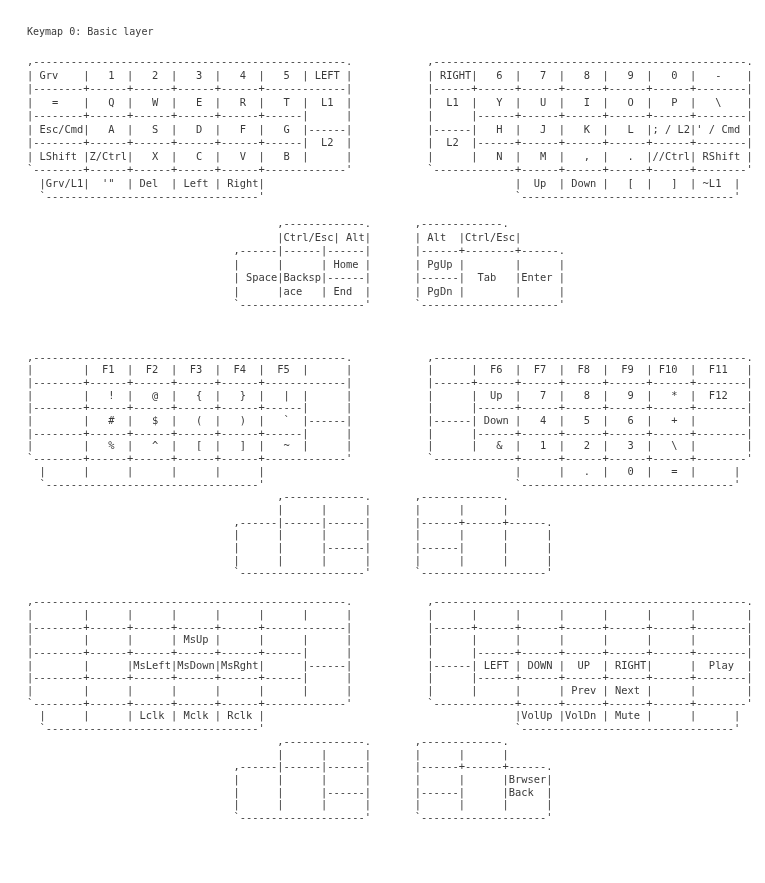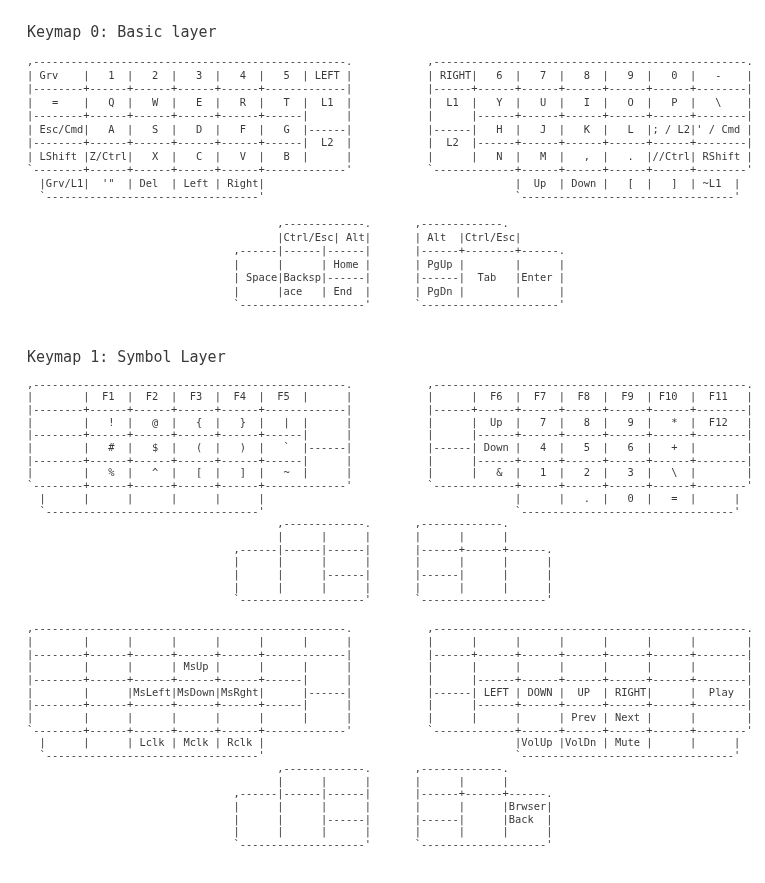--- a/index.html
+++ b/index.html
@@ -11,21 +11,21 @@
     width: 765px;
     height: 883px;
     box-sizing: border-box;
     padding: 26px 0 0 27px;
     color: #3a3a3a;
     overflow: hidden;
   }
   .keymap-section { display: block; }
   .keymap-title {
     font-family: "DejaVu Sans Mono", "Liberation Mono", monospace;
-    font-size: 15px;
+    font-size: 10px;
     line-height: 12px;
     white-space: pre;
     color: #3a3a3a;
   }
   pre.keymap-art {
     font-family: "DejaVu Sans Mono", "Liberation Mono", monospace;
     font-size: 10.4px;
     margin: 0;
     white-space: pre;
     color: #3a3a3a;
@@ -57,21 +57,20 @@
                                         ,-------------.       ,-------------.
                                         |Ctrl/Esc| Alt|       | Alt  |Ctrl/Esc|
                                  ,------|------|------|       |------+--------+------.
                                  |      |      | Home |       | PgUp |        |      |
                                  | Space|Backsp|------|       |------|  Tab   |Enter |
                                  |      |ace   | End  |       | PgDn |        |      |
                                  `--------------------'       `----------------------'</pre>
 </div>
 
 <div id="section-1" class="keymap-section">
-  <div class="keymap-title">Keymap 1: Symbol Layer</div>
   <pre class="keymap-art">,--------------------------------------------------.            ,--------------------------------------------------.
 |        |  F1  |  F2  |  F3  |  F4  |  F5  |      |            |      |  F6  |  F7  |  F8  |  F9  | F10  |  F11   |
 |--------+------+------+------+------+-------------|            |------+------+------+------+------+------+--------|
 |        |   !  |   @  |   {  |   }  |   |  |      |            |      |  Up  |   7  |   8  |   9  |   *  |  F12   |
 |--------+------+------+------+------+------|      |            |      |------+------+------+------+------+--------|
 |        |   #  |   $  |   (  |   )  |   `  |------|            |------| Down |   4  |   5  |   6  |   +  |        |
 |--------+------+------+------+------+------|      |            |      |------+------+------+------+------+--------|
 |        |   %  |   ^  |   [  |   ]  |   ~  |      |            |      |   &amp;  |   1  |   2  |   3  |   \  |        |
 `--------+------+------+------+------+-------------'            `-------------+------+------+------+------+--------'
   |      |      |      |      |      |                                        |      |   .  |   0  |   =  |      |

